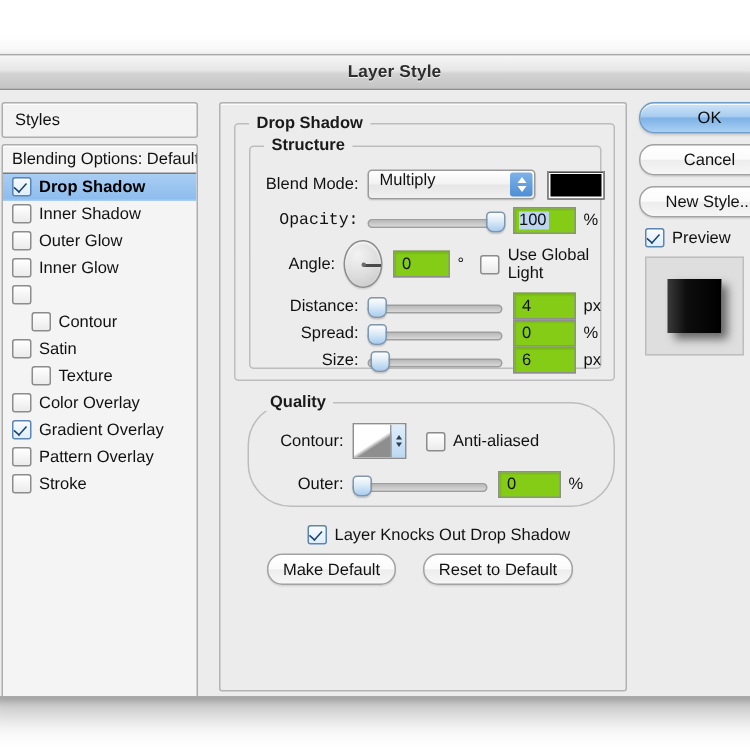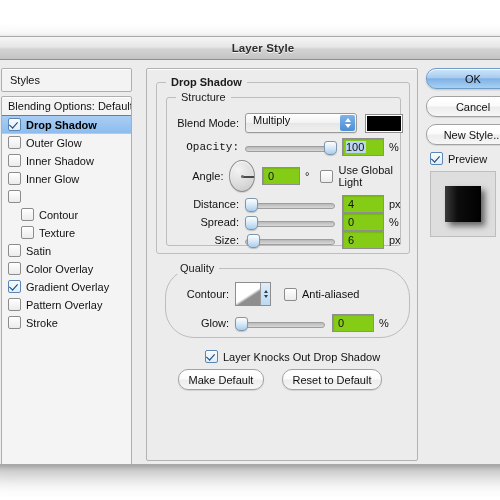--- a/index.html
+++ b/index.html
@@ -82,21 +82,21 @@
 
   
   .main{
     position:absolute;left:163px;top:8px;width:270px;height:391px;
     background:#ececec;border:1px solid #b2b2b2;border-radius:2px;
     box-shadow:inset 0 1px 0 #fcfcfc;
   }
   .group{position:absolute;border:1px solid #bdbdbd;border-radius:3px;background:transparent;}
   .group > .legend{
     position:absolute;top:-7px;left:9px;padding:0 5px;background:#ececec;
-    font-size:11px;font-weight:400;color:#1a1a1a;white-space:nowrap;
+    font-size:11px;font-weight:700;color:#1a1a1a;white-space:nowrap;
   }
   .group.outer > .legend{font-weight:700;}
 
   .row{position:absolute;display:flex;align-items:center;}
   .rlabel{
     font-size:11px;color:#111;text-align:right;white-space:nowrap;
   }
 
   
   .popup{
@@ -234,44 +234,44 @@
         <div class="fx-list" id="fxList">
             <div class="fx-row blending">
               <span class="fx-label" style="margin-left: 0px;">Blending Options: Default</span>
             </div>
             <div class="fx-row selected">
               <span class="cb on"></span>
               <span class="fx-label">Drop Shadow</span>
             </div>
             <div class="fx-row">
               <span class="cb"></span>
+              <span class="fx-label">Inner Shadow</span>
+            </div>
+            <div class="fx-row">
+              <span class="cb"></span>
               <span class="fx-label">Outer Glow</span>
             </div>
             <div class="fx-row">
               <span class="cb"></span>
-              <span class="fx-label">Inner Shadow</span>
-            </div>
-            <div class="fx-row">
-              <span class="cb"></span>
               <span class="fx-label">Inner Glow</span>
             </div>
             <div class="fx-row">
               <span class="cb"></span>
             </div>
             <div class="fx-row sub">
               <span class="cb"></span>
               <span class="fx-label">Contour</span>
             </div>
+            <div class="fx-row">
+              <span class="cb"></span>
+              <span class="fx-label">Satin</span>
+            </div>
             <div class="fx-row sub">
               <span class="cb"></span>
               <span class="fx-label">Texture</span>
-            </div>
-            <div class="fx-row">
-              <span class="cb"></span>
-              <span class="fx-label">Satin</span>
             </div>
             <div class="fx-row">
               <span class="cb"></span>
               <span class="fx-label">Color Overlay</span>
             </div>
             <div class="fx-row">
               <span class="cb on"></span>
               <span class="fx-label">Gradient Overlay</span>
             </div>
             <div class="fx-row">
@@ -379,21 +379,21 @@
               <span class="arrows">
                   <i class="up"></i>
                   <i class="dn"></i>
                 </span>
             </div>
             <span class="cb" style="margin-left:13px;"></span>
             <span class="unit" style="margin-left:5px;">Anti-aliased</span>
           </div>
 
           <div class="row" style="left:0;top:45px;">
-            <span class="rlabel" style="width:63px;">Glow:</span>
+            <span class="rlabel" style="width:63px;">Outer:</span>
             <div class="slider" style="width:90px;margin-left:6px;">
               <span class="track"></span>
               <span class="thumb" style="left:0px;"></span>
             </div>
             <div class="field" style="width:40px;margin-left:7px;">
               <span class="num">0</span>
             </div>
             <span class="unit">%</span>
           </div>
         </div>

